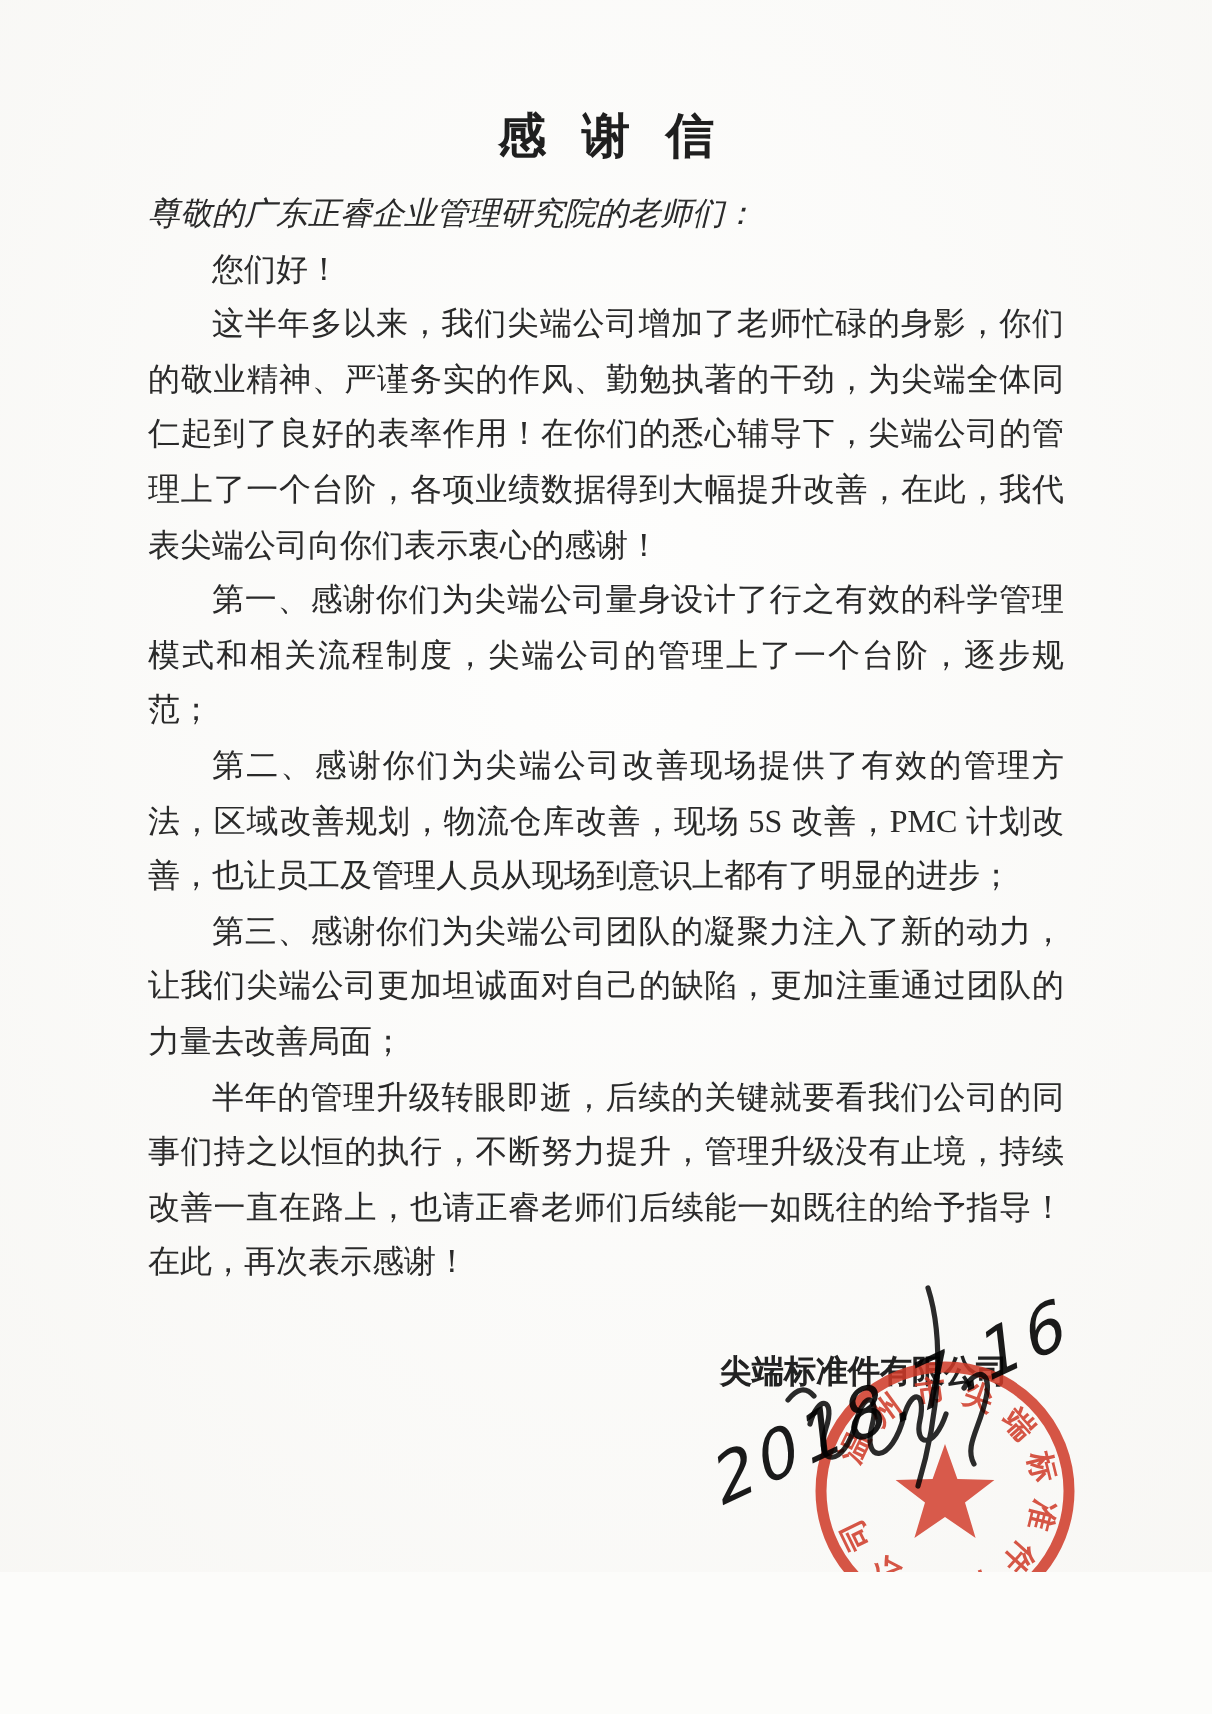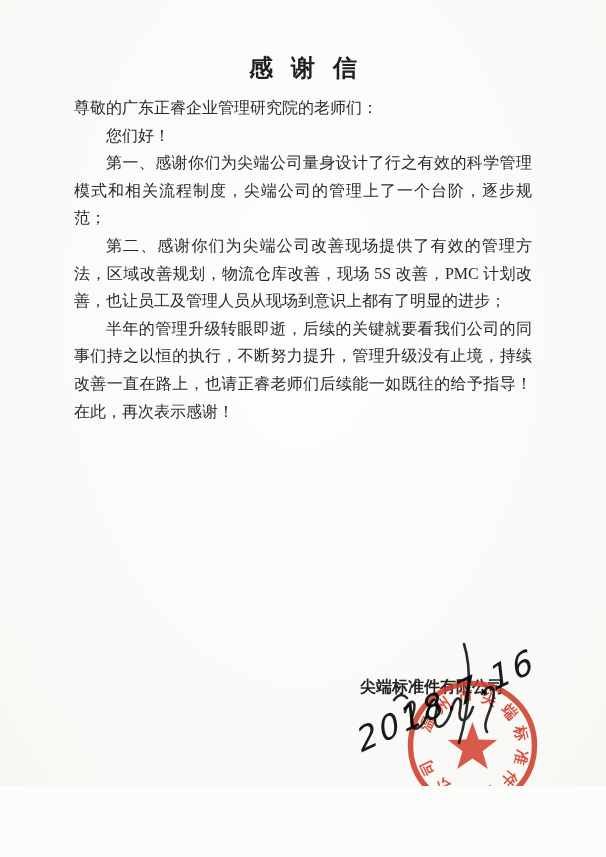--- a/index.html
+++ b/index.html
@@ -24,21 +24,21 @@
     font-size:24px;font-weight:bold;
     letter-spacing:6px;text-indent:6px;
     color:#1f1f1f;
   }
   .body{
     position:absolute;top:94px;left:74px;width:458px;
     font-size:16px;line-height:27.6px;
     text-align:justify;text-justify:inter-ideograph;
   }
   .body p{margin:0;text-indent:2em;}
-  .body p.salutation{text-indent:0;}
+  .body p.salutation{text-indent:0;font-style:italic;}
   .sign-block{
     position:absolute;left:360px;top:672px;
     font-size:16px;line-height:29px;color:#222;font-weight:bold;
   }
   .stamp{
     position:absolute;left:404px;top:677px;width:137px;height:137px;
     color:var(--stamp-red);
     opacity:.9;
     filter:blur(.2px);
   }
@@ -61,22 +61,24 @@
 </head>
 <body>
 
 <div class="page">
 
   <h1 class="title">感 谢 信</h1>
 
   <div class="body">
     <p class="salutation">尊敬的广东正睿企业管理研究院的老师们：</p>
     <p>您们好！</p>
+    <p>这半年多以来，我们尖端公司增加了老师忙碌的身影，你们的敬业精神、严谨务实的作风、勤勉执著的干劲，为尖端全体同仁起到了良好的表率作用！在你们的悉心辅导下，尖端公司的管理上了一个台阶，各项业绩数据得到大幅提升改善，在此，我代表尖端公司向你们表示衷心的感谢！</p>
     <p>第一、感谢你们为尖端公司量身设计了行之有效的科学管理模式和相关流程制度，尖端公司的管理上了一个台阶，逐步规范；</p>
     <p>第二、感谢你们为尖端公司改善现场提供了有效的管理方法，区域改善规划，物流仓库改善，现场 5S 改善，PMC 计划改善，也让员工及管理人员从现场到意识上都有了明显的进步；</p>
+    <p>第三、感谢你们为尖端公司团队的凝聚力注入了新的动力，让我们尖端公司更加坦诚面对自己的缺陷，更加注重通过团队的力量去改善局面；</p>
     <p>半年的管理升级转眼即逝，后续的关键就要看我们公司的同事们持之以恒的执行，不断努力提升，管理升级没有止境，持续改善一直在路上，也请正睿老师们后续能一如既往的给予指导！在此，再次表示感谢！</p>
   </div>
 
   <div class="sign-block">
     <div>尖端标准件有限公司</div>
   </div>
 
   <svg class="stamp" width="137" height="137" viewBox="0 0 137 137" aria-hidden="true">
     <circle cx="68.5" cy="68.5" r="62" fill="none" stroke="currentColor" stroke-width="5.5" stroke-opacity=".95"></circle>
     <polygon points="68.5,45 74.7,62.5 93.2,63 78.5,74.2 83.8,92 68.5,81.5 53.2,92 58.5,74.2 43.8,63 62.3,62.5" fill="currentColor" fill-opacity=".92"></polygon>

